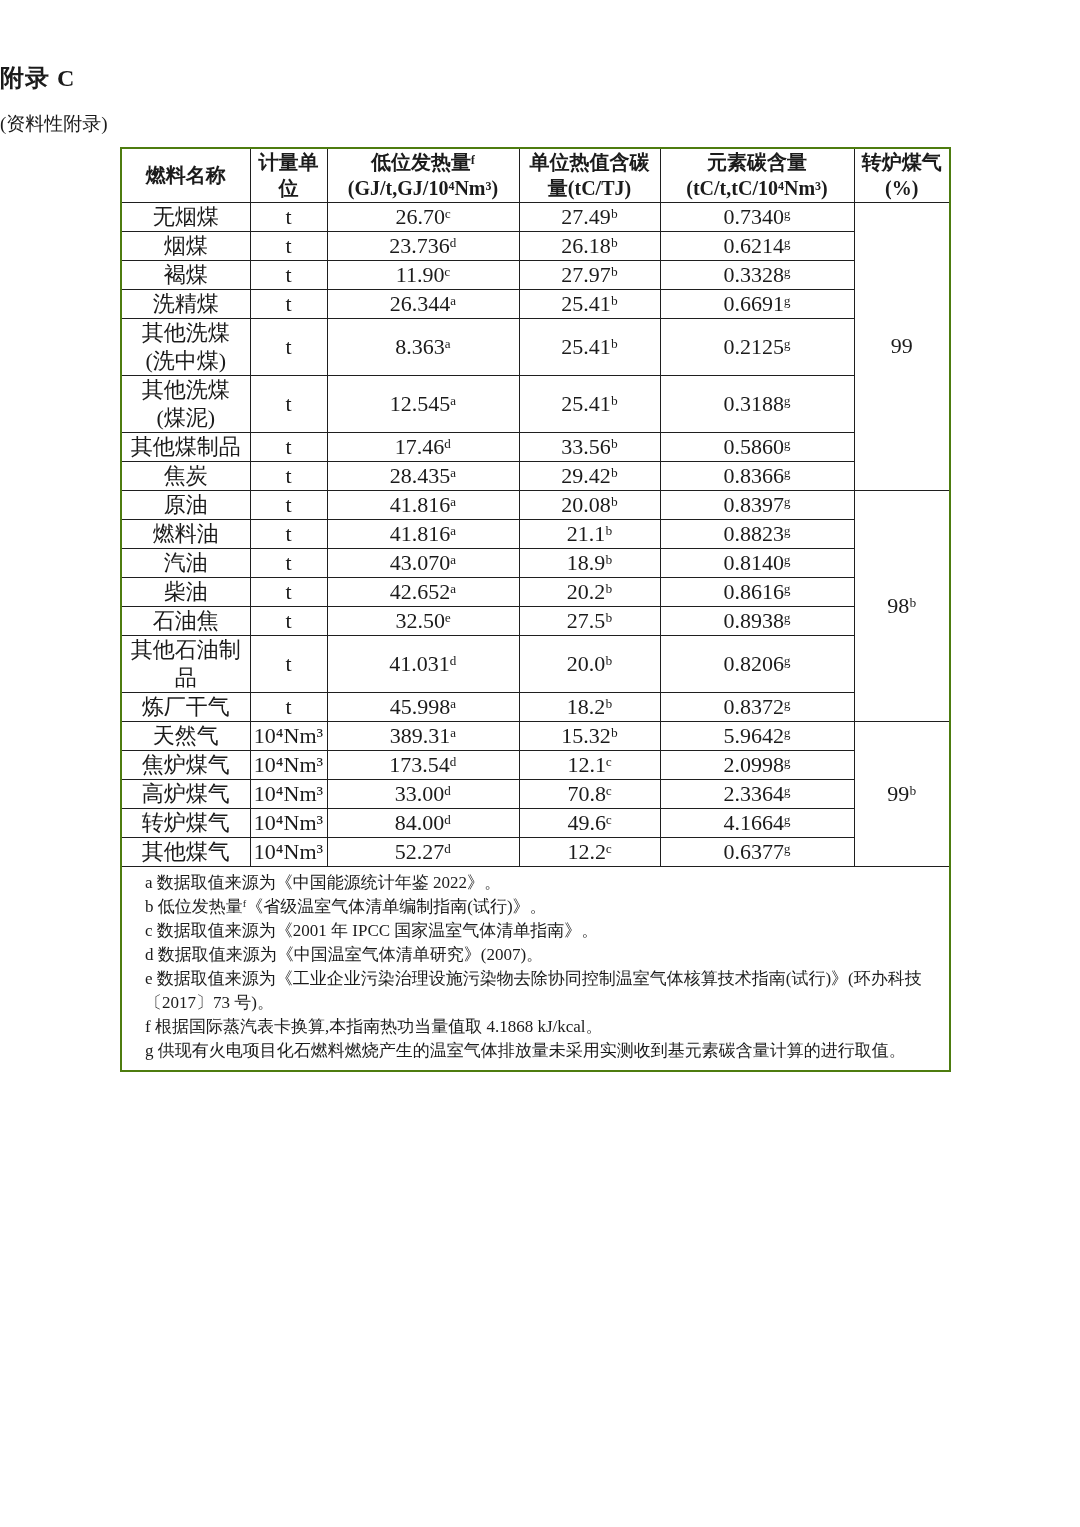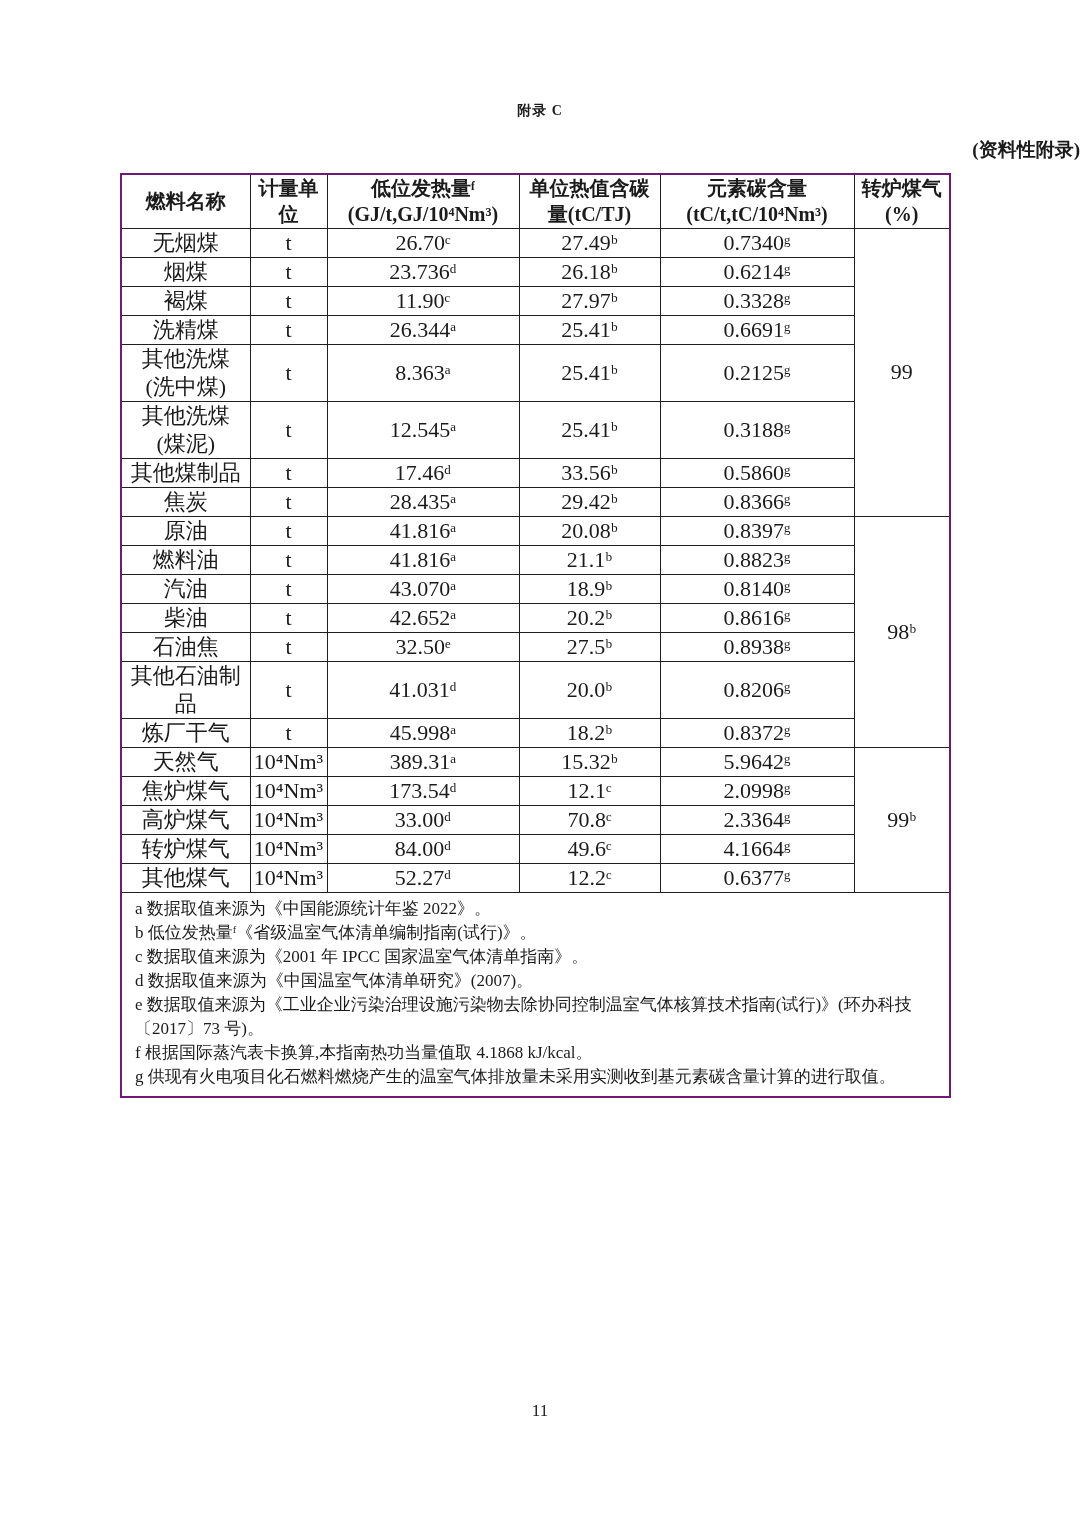--- a/index.html
+++ b/index.html
@@ -6,54 +6,54 @@
   html,body { margin:0; padding:0; }
   body {
     width:1080px; height:1527px;
     background:#ffffff;
     color:#1b1b1b;
     font-family:"Liberation Serif","DejaVu Serif",serif;
   }
   .page { position:relative; width:1080px; height:1527px; overflow:hidden; }
 
   .appendix-label {
-    padding-top:102px; text-align:center;
-    font-size:14px; font-weight:700; letter-spacing:1px;
+    padding-top:62px; 
+    font-size:24px; font-weight:700; letter-spacing:1px;
   }
   .appendix-type {
-    margin-top:17px; text-align:right;
-    font-size:19px; font-weight:700;
+    margin-top:17px; text-align:left;
+    font-size:19px; font-weight:400;
   }
   .table-title {
     margin-top:13px; text-align:center;
     font-size:19.5px; font-weight:700;
   }
 
   table.params {
     border-collapse:collapse; table-layout:fixed;
     width:829px; margin:10px 0 0 120px;
-    border:2px solid #701a75;
+    border:2px solid #4d7c0f;
   }
   th, td {
     border:1px solid #1f1f1f;
     text-align:center; vertical-align:middle;
     white-space:pre-line;
     padding:0 2px;
     overflow:hidden;
   }
   thead th {
     font-size:20px; font-weight:700;
     height:54px; line-height:26px;
   }
   tbody td {
     font-size:22px; line-height:28px; height:29px;
   }
   td.oxidation-cell { font-size:22px;text-align:center; }
   td.footnotes-cell {
-    text-align:left; padding:4px 9px 7px 13px;
+    text-align:left; padding:4px 9px 7px 23px;
     white-space:normal; height:auto;margin-left:10px;
   }
   .footnote {
     font-size:17px; line-height:24px;
   }
   .page-number {
     position:absolute; top:1401px; left:0; width:100%;
     text-align:center; font-size:17px;
   }
 </style>
@@ -242,14 +242,13 @@
             <div class="footnote">c 数据取值来源为《2001 年 IPCC 国家温室气体清单指南》。</div>
             <div class="footnote">d 数据取值来源为《中国温室气体清单研究》(2007)。</div>
             <div class="footnote">e 数据取值来源为《工业企业污染治理设施污染物去除协同控制温室气体核算技术指南(试行)》(环办科技〔2017〕73 号)。</div>
             <div class="footnote">f 根据国际蒸汽表卡换算,本指南热功当量值取 4.1868 kJ/kcal。</div>
             <div class="footnote">g 供现有火电项目化石燃料燃烧产生的温室气体排放量未采用实测收到基元素碳含量计算的进行取值。</div>
           </td>
         </tr>
       </tbody>
   </table>
 
-  <div class="page-number">11</div>
 </div>
 
 </body></html>

